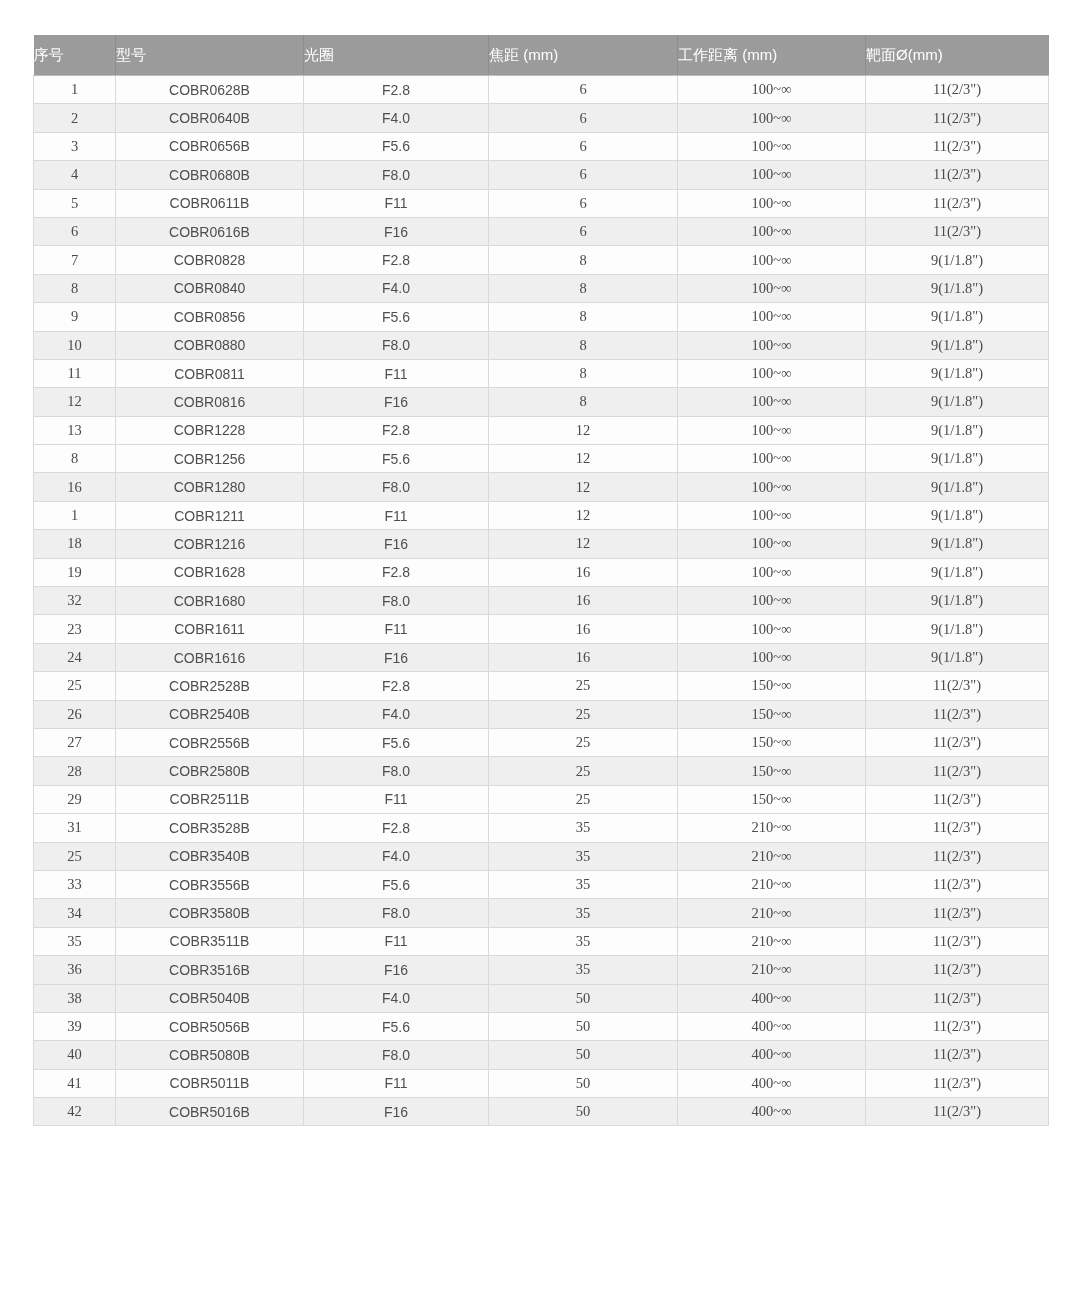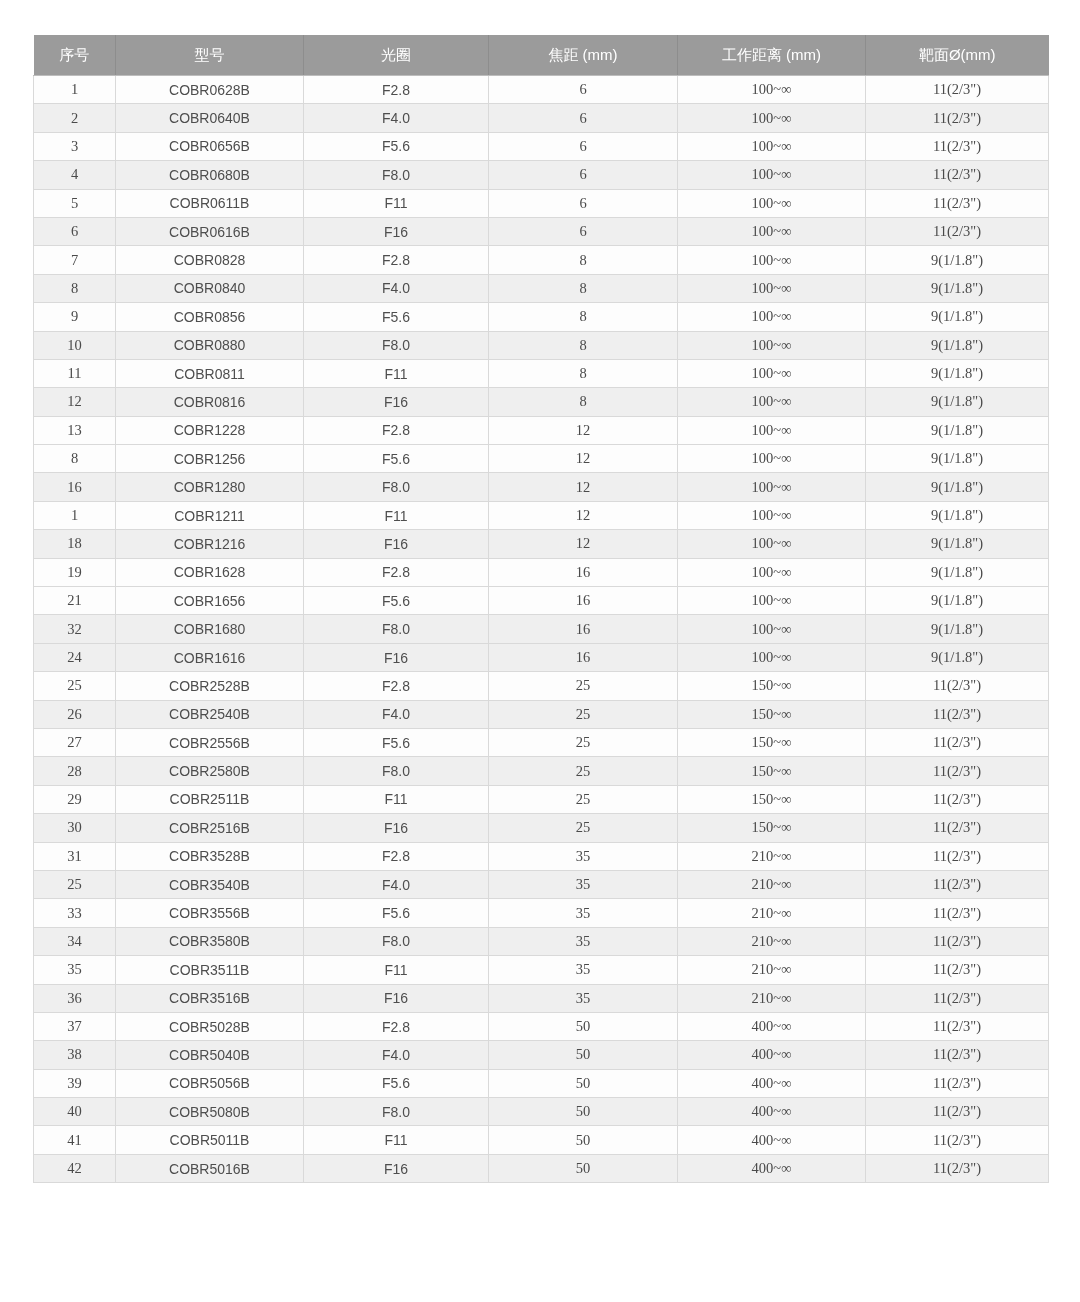--- a/index.html
+++ b/index.html
@@ -26,21 +26,21 @@
   col.c3 { width: 189px; }
   col.c4 { width: 188px; }
   col.c5 { width: 183px; }
   thead th {
     background: #9b9b9b;
     color: #ffffff;
     font-weight: normal;
     font-size: 15px;
     height: 40px;
     padding: 0;
-    text-align: center;
+    text-align: left;
     vertical-align: middle;
     border-left: 1px solid #8d8d8d;
     border-bottom: 1px solid #bdbdbd;
   }
   thead th:first-child { border-left: none; }
   tbody td {
     height: 27.4px;
     padding: 0;
     text-align: center;
     vertical-align: middle;
@@ -220,36 +220,36 @@
           <td class="num">9(1/1.8")</td>
         </tr>
         <tr class="odd">
           <td class="num">19</td>
           <td>COBR1628</td>
           <td>F2.8</td>
           <td class="num">16</td>
           <td class="num">100~∞</td>
           <td class="num">9(1/1.8")</td>
         </tr>
-        <tr class="odd">
-          <td class="num">21</td>
-          <td>COBR1656</td>
-          <td>F5.6</td>
-          <td class="num">16</td>
-          <td class="num">100~∞</td>
-          <td class="num">9(1/1.8")</td>
-        </tr>
         <tr class="even">
           <td class="num">32</td>
           <td>COBR1680</td>
           <td>F8.0</td>
           <td class="num">16</td>
           <td class="num">100~∞</td>
           <td class="num">9(1/1.8")</td>
         </tr>
+        <tr class="odd">
+          <td class="num">23</td>
+          <td>COBR1611</td>
+          <td>F11</td>
+          <td class="num">16</td>
+          <td class="num">100~∞</td>
+          <td class="num">9(1/1.8")</td>
+        </tr>
         <tr class="even">
           <td class="num">24</td>
           <td>COBR1616</td>
           <td>F16</td>
           <td class="num">16</td>
           <td class="num">100~∞</td>
           <td class="num">9(1/1.8")</td>
         </tr>
         <tr class="odd">
           <td class="num">25</td>
@@ -284,28 +284,20 @@
           <td class="num">11(2/3")</td>
         </tr>
         <tr class="odd">
           <td class="num">29</td>
           <td>COBR2511B</td>
           <td>F11</td>
           <td class="num">25</td>
           <td class="num">150~∞</td>
           <td class="num">11(2/3")</td>
         </tr>
-        <tr class="even">
-          <td class="num">30</td>
-          <td>COBR2516B</td>
-          <td>F16</td>
-          <td class="num">25</td>
-          <td class="num">150~∞</td>
-          <td class="num">11(2/3")</td>
-        </tr>
         <tr class="odd">
           <td class="num">31</td>
           <td>COBR3528B</td>
           <td>F2.8</td>
           <td class="num">35</td>
           <td class="num">210~∞</td>
           <td class="num">11(2/3")</td>
         </tr>
         <tr class="even">
           <td class="num">25</td>
@@ -338,28 +330,20 @@
           <td class="num">35</td>
           <td class="num">210~∞</td>
           <td class="num">11(2/3")</td>
         </tr>
         <tr class="even">
           <td class="num">36</td>
           <td>COBR3516B</td>
           <td>F16</td>
           <td class="num">35</td>
           <td class="num">210~∞</td>
-          <td class="num">11(2/3")</td>
-        </tr>
-        <tr class="odd">
-          <td class="num">37</td>
-          <td>COBR5028B</td>
-          <td>F2.8</td>
-          <td class="num">50</td>
-          <td class="num">400~∞</td>
           <td class="num">11(2/3")</td>
         </tr>
         <tr class="even">
           <td class="num">38</td>
           <td>COBR5040B</td>
           <td>F4.0</td>
           <td class="num">50</td>
           <td class="num">400~∞</td>
           <td class="num">11(2/3")</td>
         </tr>

